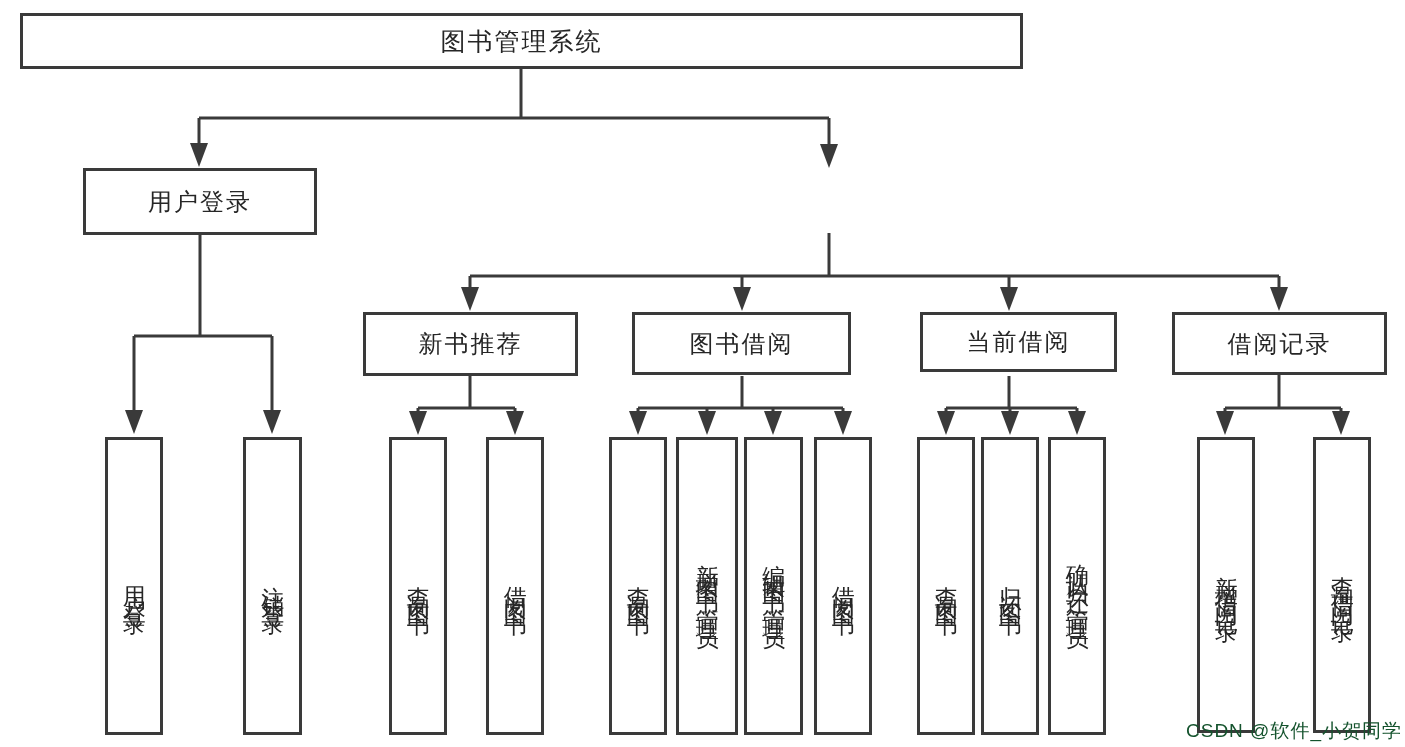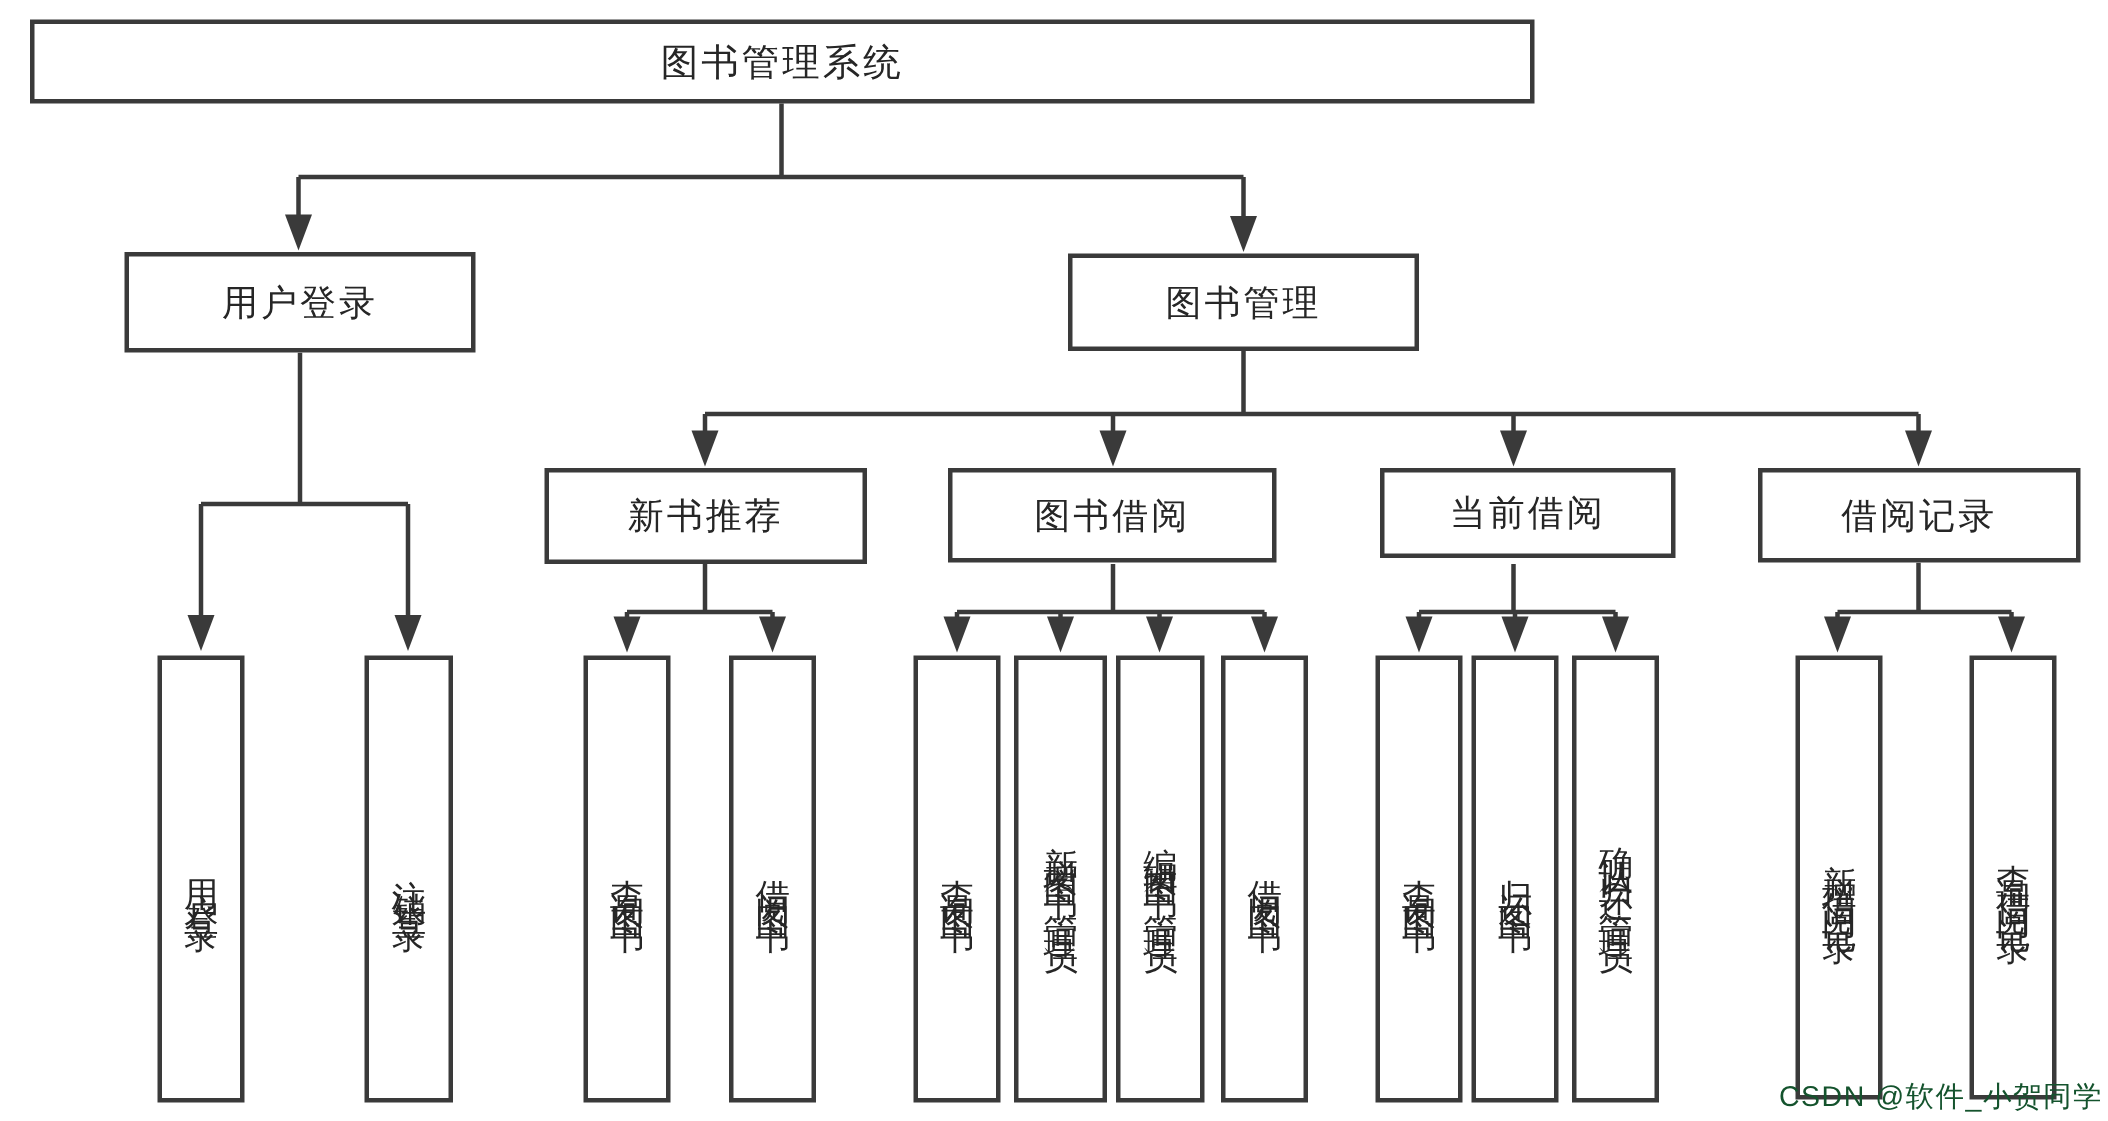--- a/index.html
+++ b/index.html
@@ -91,23 +91,20 @@
     <polygon class="arrow" points="1332,411 1350,411 1341,435"></polygon>
   </svg>
 
   <div class="box" style="left:20px; top:13px; width:1003px; height:56px;">
     <span class="title-label">图书管理系统</span>
   </div>
 
   <div class="box" style="left:83px; top:168px; width:234px; height:67px;">
     <span class="h-label">用户登录</span>
   </div>
-  <div class="box" style="left:712px; top:169px; width:234px; height:65px;">
-    <span class="h-label">图书管理</span>
-  </div>
 
   <div class="box" style="left:363px; top:312px; width:215px; height:64px;">
     <span class="h-label">新书推荐</span>
   </div>
   <div class="box" style="left:632px; top:312px; width:219px; height:63px;">
     <span class="h-label">图书借阅</span>
   </div>
   <div class="box" style="left:920px; top:312px; width:197px; height:60px;">
     <span class="h-label">当前借阅</span>
   </div>

